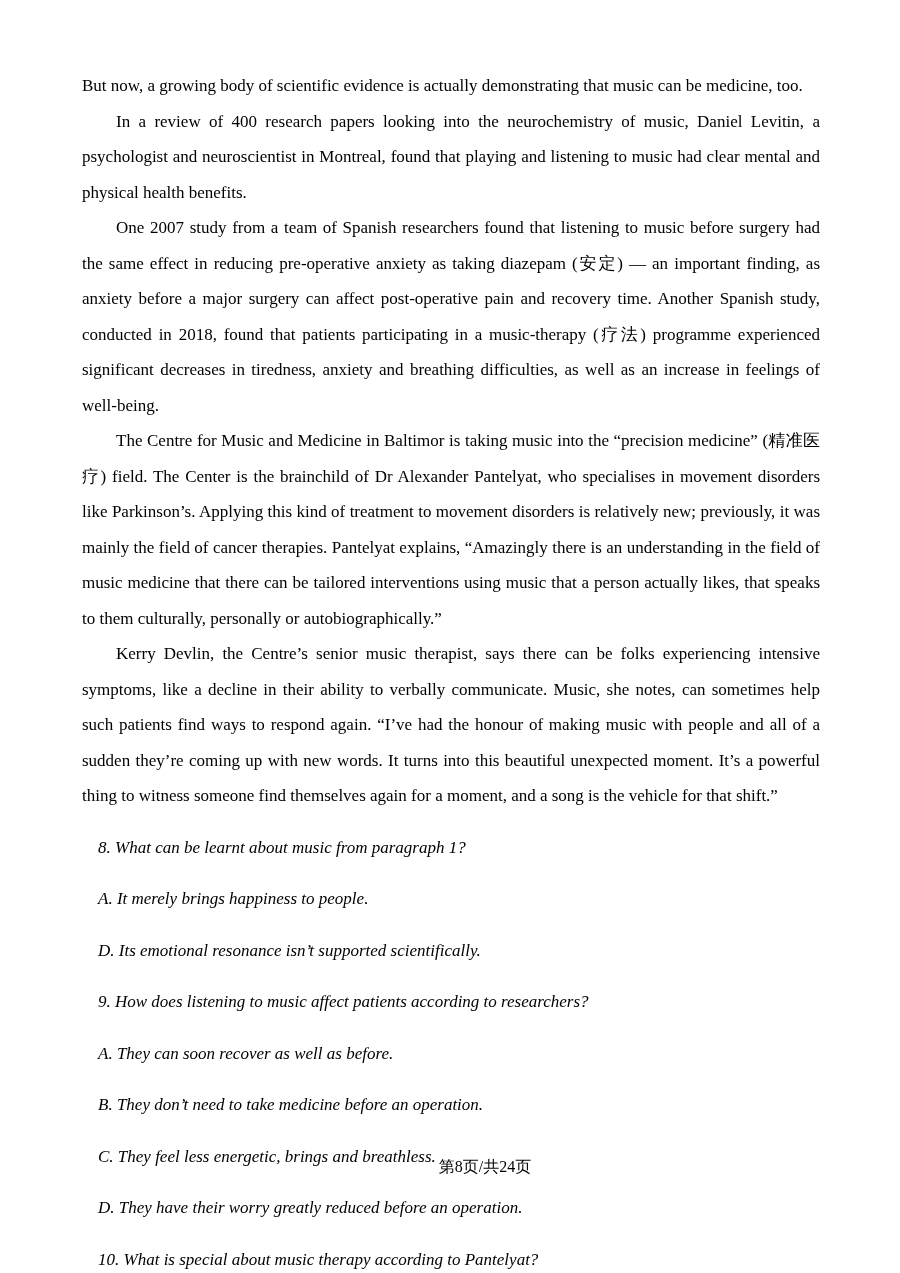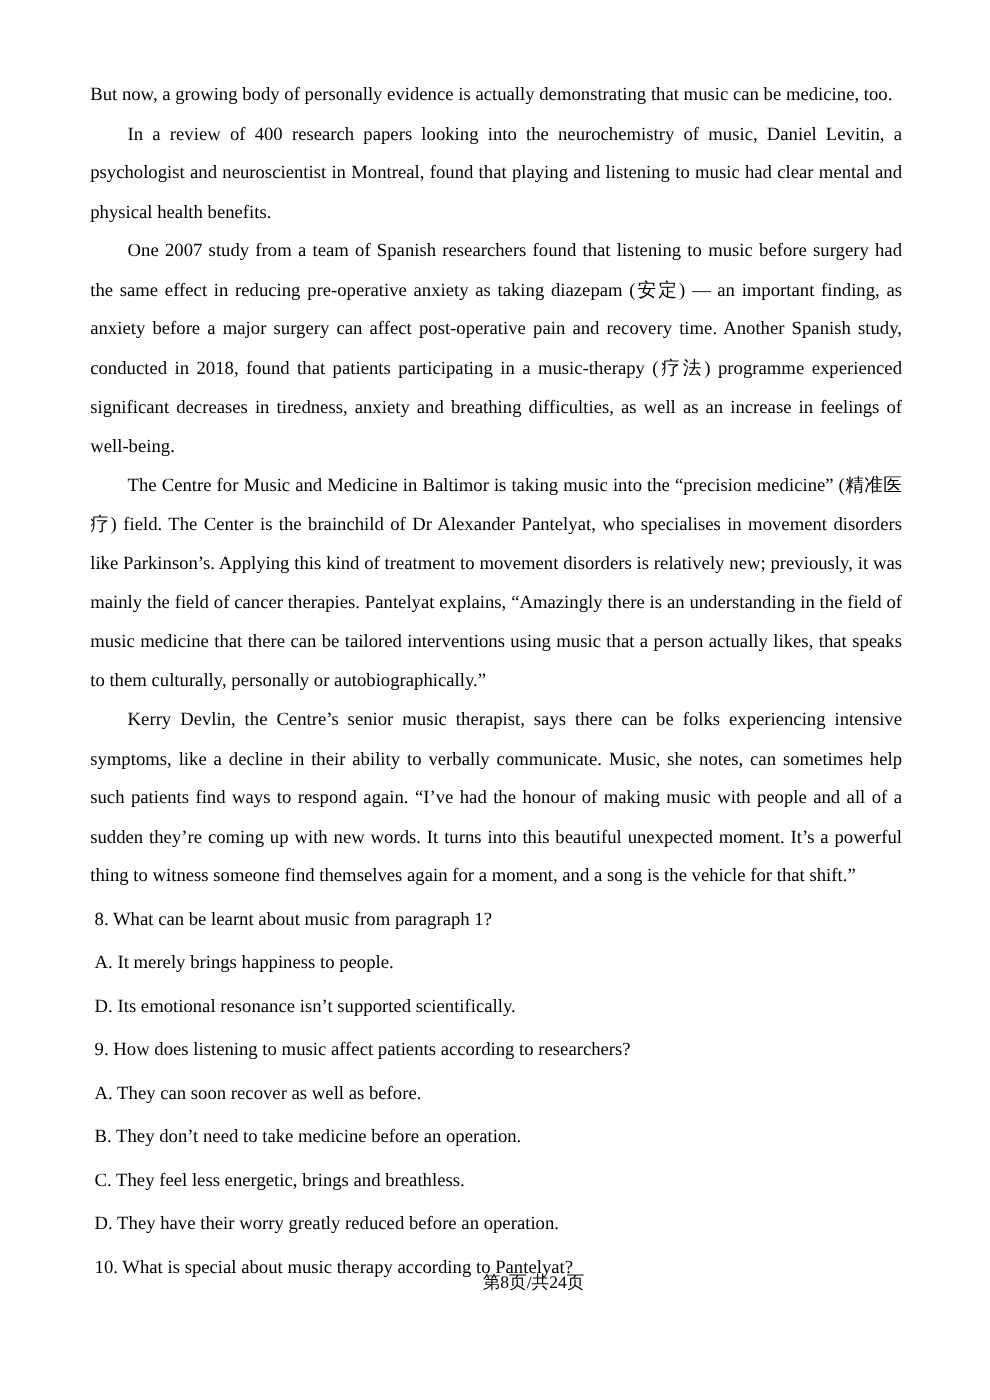--- a/index.html
+++ b/index.html
@@ -28,44 +28,45 @@
     margin: 0;
     font-size: 17px;
     line-height: 35.5px;
     text-align: justify;
     text-justify: inter-word;
   }
   .para.indent {
     text-indent: 2em;
   }
   .qline {
-    margin: 4px;
+    margin: 16px;
     font-size: 17px;
     line-height: 35.5px;
     text-align: left;
+    font-style: italic;
   }
   .footer {
     position: absolute;
     top: 1156px;
     left: 0;
     width: 900px;
     text-align: center;
     font-size: 16px;
     line-height: 22px;
     color: #000000;
     margin-left: 35px;
   }
 </style>
 </head>
 <body>
 
 <div class="page">
   <div class="content">
     <div id="passage">
-        <p class="para">But now, a growing body of personally evidence is actually demonstrating that music can be medicine, too.</p>
+        <p class="para">But now, a growing body of scientific evidence is actually demonstrating that music can be medicine, too.</p>
         <p class="para indent">In a review of 400 research papers looking into the neurochemistry of music, Daniel Levitin, a psychologist and neuroscientist in Montreal, found that playing and listening to music had clear mental and physical health benefits.</p>
         <p class="para indent">One 2007 study from a team of Spanish researchers found that listening to music before surgery had the same effect in reducing pre-operative anxiety as taking diazepam (安定) — an important finding, as anxiety before a major surgery can affect post-operative pain and recovery time. Another Spanish study, conducted in 2018, found that patients participating in a music-therapy (疗法) programme experienced significant decreases in tiredness, anxiety and breathing difficulties, as well as an increase in feelings of well-being.</p>
         <p class="para indent">The Centre for Music and Medicine in Baltimor is taking music into the “precision medicine” (精准医疗) field. The Center is the brainchild of Dr Alexander Pantelyat, who specialises in movement disorders like Parkinson’s. Applying this kind of treatment to movement disorders is relatively new; previously, it was mainly the field of cancer therapies. Pantelyat explains, “Amazingly there is an understanding in the field of music medicine that there can be tailored interventions using music that a person actually likes, that speaks to them culturally, personally or autobiographically.”</p>
         <p class="para indent">Kerry Devlin, the Centre’s senior music therapist, says there can be folks experiencing intensive symptoms, like a decline in their ability to verbally communicate. Music, she notes, can sometimes help such patients find ways to respond again. “I’ve had the honour of making music with people and all of a sudden they’re coming up with new words. It turns into this beautiful unexpected moment. It’s a powerful thing to witness someone find themselves again for a moment, and a song is the vehicle for that shift.”</p>
       </div>
     <div id="questions">
         <div class="qline">8. What can be learnt about music from paragraph 1?</div>
         <div class="qline">A. It merely brings happiness to people.</div>
         <div class="qline">D. Its emotional resonance isn’t supported scientifically.</div>
         <div class="qline">9. How does listening to music affect patients according to researchers?</div>

